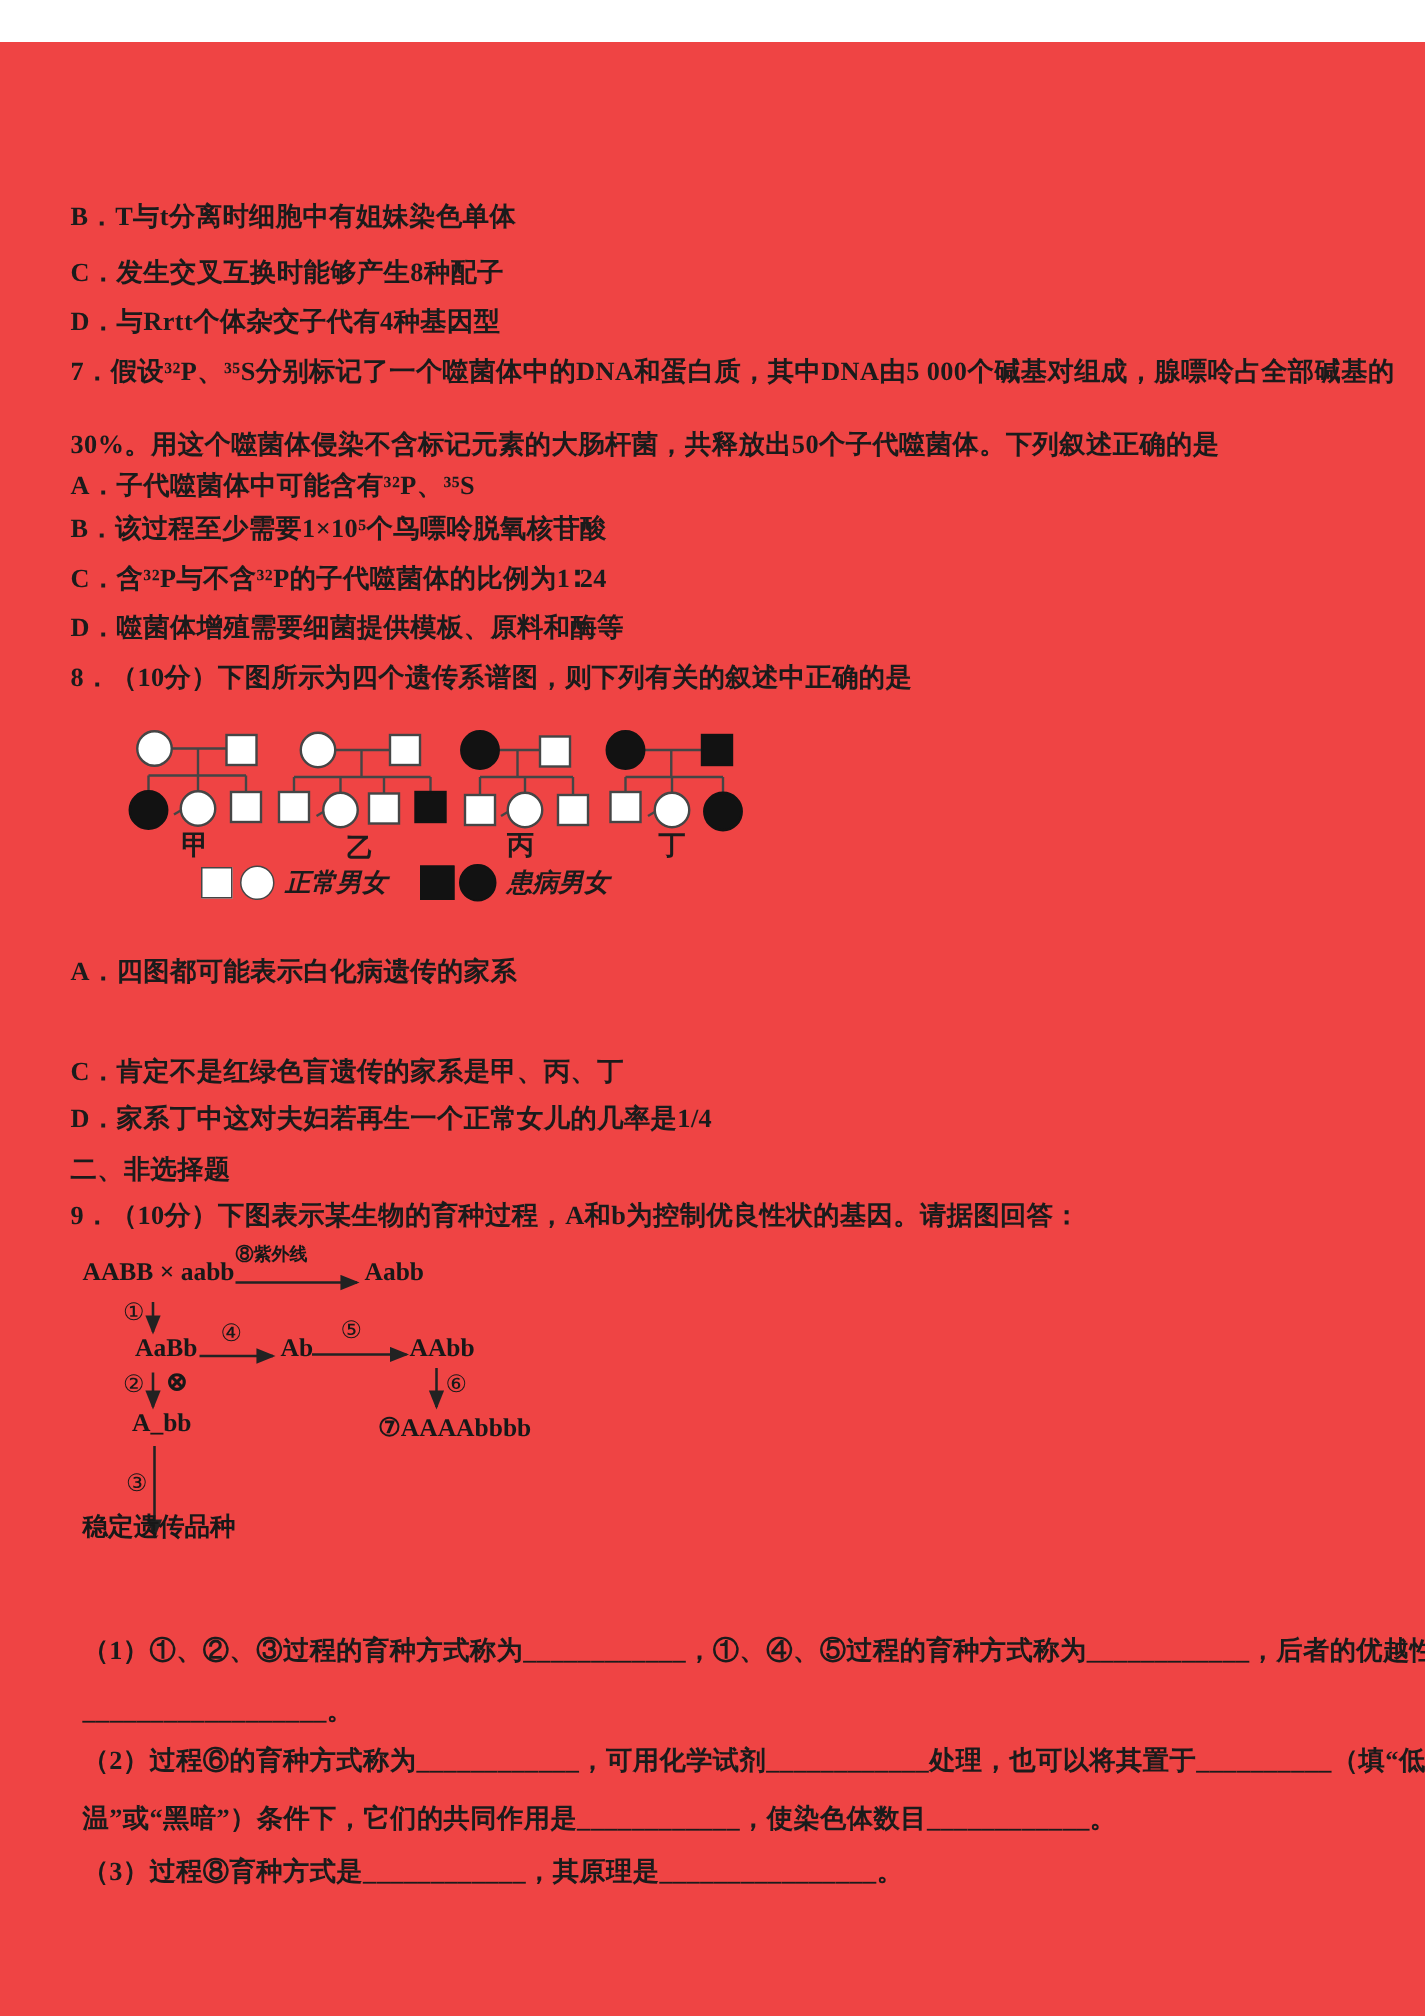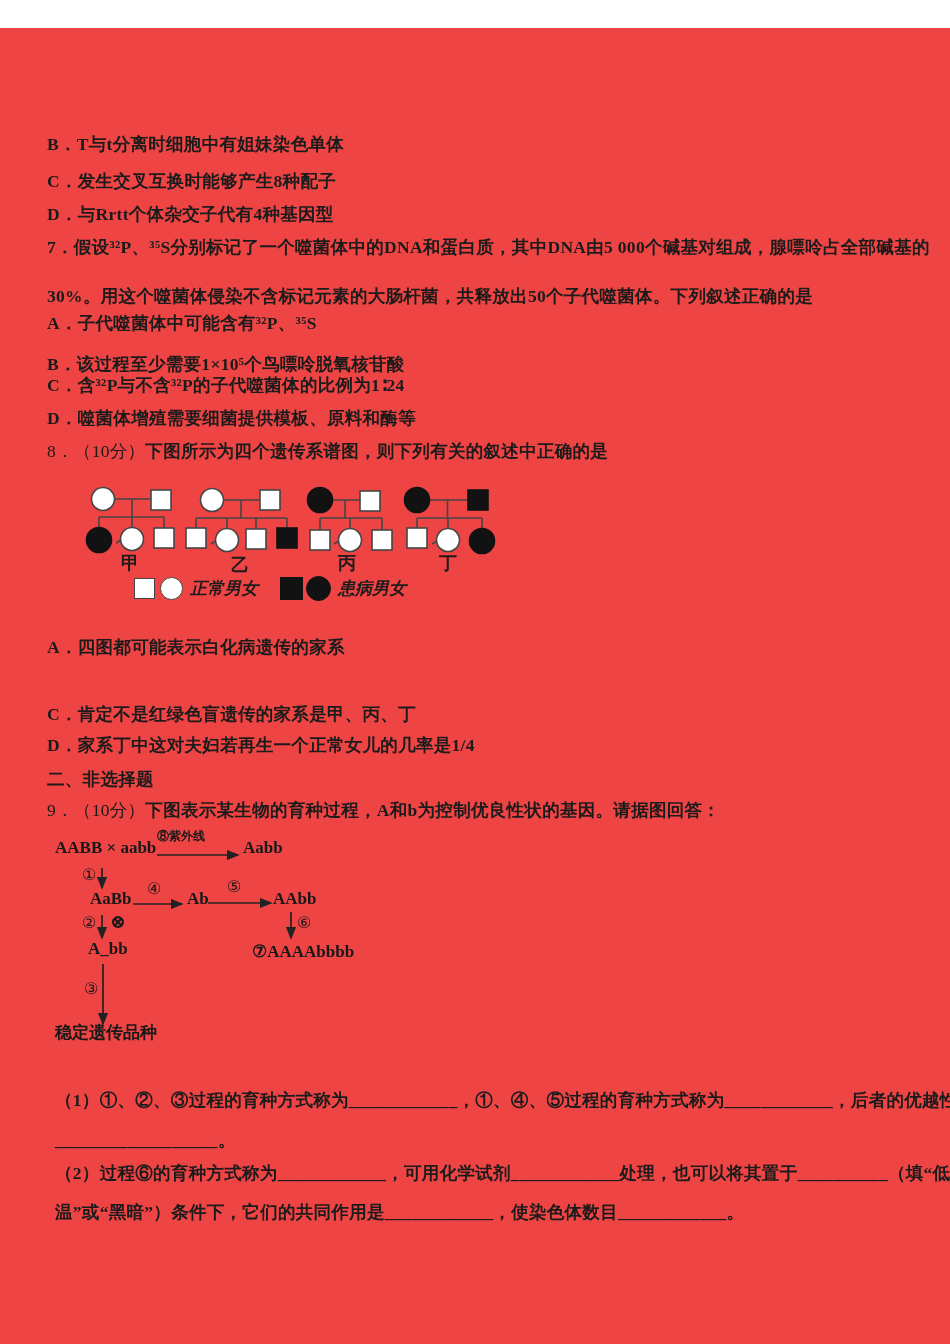--- a/index.html
+++ b/index.html
@@ -1,19 +1,19 @@
 <!DOCTYPE html>
 <html><head>
 <meta charset="utf-8">
 <style>
   html,body{margin:0;padding:0;background:#fff;}
   .page{position:relative;width:950px;height:1344px;background:#ef4444;overflow:hidden;
         font-family:"Liberation Serif","DejaVu Serif",serif;color:#1b1b1b;margin-top:28px;}
   .ln{position:absolute;left:47px;font-weight:bold;font-size:17.5px;white-space:nowrap;letter-spacing:.3px;}
-  .ln .norm{font-weight:normal;}
+  .ln .norm{font-weight:bold;}
   .ln.indent{left:55px;}
   .ln.cont{left:55px;}
   svg text{font-family:"Liberation Serif","DejaVu Serif",serif;}
   
   .legend{position:absolute;left:134px;top:548px;display:flex;align-items:center;
           font-weight:bold;font-size:17px;}
   .lsq{width:19px;height:19px;border:1.6px solid #454545;display:inline-block;background:#fff;}
   .lci{width:21px;height:21px;border:1.6px solid #454545;border-radius:50%;display:inline-block;background:#fff;}
   .lfill{background:#121212;border-color:#121212;}
   .legend .txt{margin:0 0 0 7px;font-style:italic;}
@@ -29,21 +29,21 @@
 
 <div class="page">
 
   <div class="ln" style="top:104px">B．T与t分离时细胞中有姐妹染色单体</div>
   <div class="ln" style="top:141px">C．发生交叉互换时能够产生8种配子</div>
   <div class="ln" style="top:174px">D．与Rrtt个体杂交子代有4种基因型</div>
 
   <div class="ln" style="top:207px">7．假设³²P、³⁵S分别标记了一个噬菌体中的DNA和蛋白质，其中DNA由5 000个碱基对组成，腺嘌呤占全部碱基的</div>
   <div class="ln" style="top:256px">30%。用这个噬菌体侵染不含标记元素的大肠杆菌，共释放出50个子代噬菌体。下列叙述正确的是</div>
   <div class="ln" style="top:283px">A．子代噬菌体中可能含有³²P、³⁵S</div>
-  <div class="ln" style="top:324px">B．该过程至少需要1×10⁵个鸟嘌呤脱氧核苷酸</div>
+  <div class="ln" style="top:312px">B．该过程至少需要1×10⁵个鸟嘌呤脱氧核苷酸</div>
   <div class="ln" style="top:345px">C．含³²P与不含³²P的子代噬菌体的比例为1∶24</div>
   <div class="ln" style="top:378px">D．噬菌体增殖需要细菌提供模板、原料和酶等</div>
 
   <div class="ln" style="top:411px">
     <span class="norm">8．（10分）</span><span>下图所示为四个遗传系谱图，则下列有关的叙述中正确的是</span>
   </div>
 
   <svg id="pedigree" width="950" height="620" viewBox="0 0 950 620" style="position:absolute;left:0;top:0;pointer-events:none">
       <line x1="103" y1="471" x2="161" y2="471" stroke="#454545" stroke-width="1.6"></line>
       <line x1="132" y1="471" x2="132" y2="489" stroke="#454545" stroke-width="1.6"></line>
@@ -145,21 +145,22 @@
     <span class="circ" style="left:100px;top:51px">④</span>
     <span style="left:140px;top:61px">Ab</span>
     <span class="circ" style="left:180px;top:49px">⑤</span>
     <span style="left:226px;top:61px">AAbb</span>
     <span class="circ" style="left:35px;top:85px">②</span>
     <span class="big" style="left:63px;top:82px">⊗</span>
     <span style="left:41px;top:111px">A_bb</span>
     <span class="circ" style="left:250px;top:85px">⑥</span>
     <span style="left:205px;top:113px">⑦AAAAbbbb</span>
     <span class="circ" style="left:37px;top:151px">③</span>
-    <span style="left:8px;top:193px">稳定遗传品种</span>
+    <span style="left:8px;top:178px">稳定遗传品种</span>
   </div>
 
   <div class="ln indent" style="top:1060px">（1）①、②、③过程的育种方式称为____________，①、④、⑤过程的育种方式称为____________，后者的优越性是____</div>
   <div class="ln cont" style="top:1100px">__________________。</div>
   <div class="ln indent" style="top:1133px">（2）过程⑥的育种方式称为____________，可用化学试剂____________处理，也可以将其置于__________（填“低</div>
   <div class="ln cont" style="top:1172px">温”或“黑暗”）条件下，它们的共同作用是____________，使染色体数目____________。</div>
+  <div class="ln indent" style="top:1207px">（3）过程⑧育种方式是____________，其原理是________________。</div>
 
 </div>
 
 </body></html>

